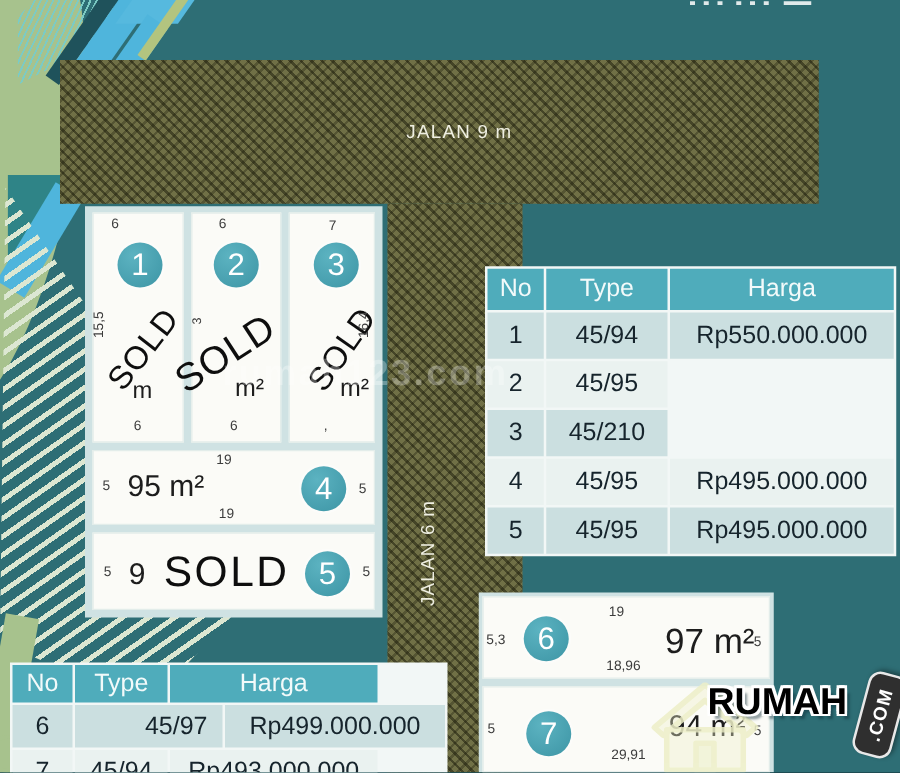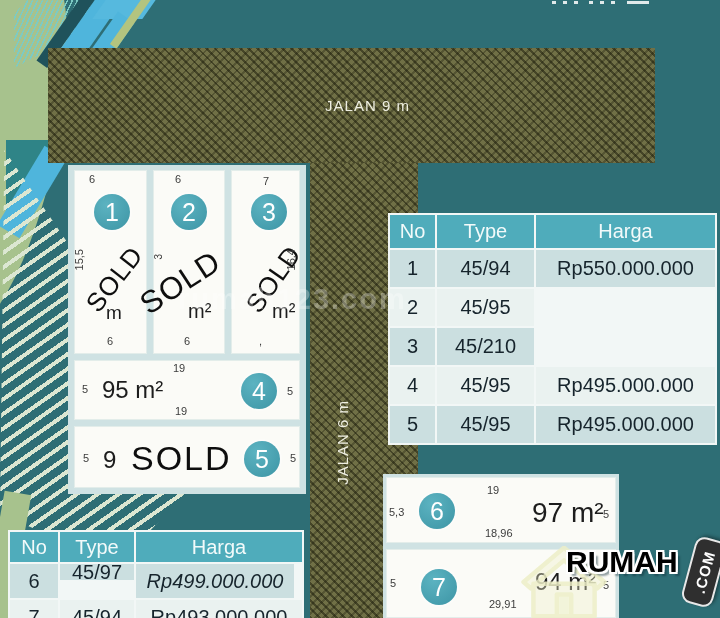--- a/index.html
+++ b/index.html
@@ -203,22 +203,22 @@
   </div>
 
   <div class="tbl" style="left:8px;top:530px;">
     <div class="trow th">
       <div class="tc" style="width:48px;height:30px;">No</div>
       <div class="tc" style="width:74px;height:30px;">Type</div>
       <div class="tc" style="width:166px;height:30px;">Harga</div>
     </div>
     <div class="trow row-odd">
       <div class="tc" style="width:48px;height:34px;">6</div>
-      <div class="tc" style="width:74px;height:16px;">45/97</div>
-      <div class="tc" style="width:158px;height:34px;font-style:italic;">Rp499.000.000</div>
+      <div class="tc" style="width:74px;height:34px;padding-left:44px;">45/97</div>
+      <div class="tc" style="width:176px;height:34px;">Rp499.000.000</div>
     </div>
     <div class="trow row-even">
       <div class="tc" style="width:48px;height:34px;">7</div>
       <div class="tc" style="width:74px;height:34px;">45/94</div>
       <div class="tc" style="width:166px;height:34px;">Rp493.000.000</div>
     </div>
   </div>
 
   <div class="watermark" style="left:178px;top:283px;">rumah123.com</div>
 

